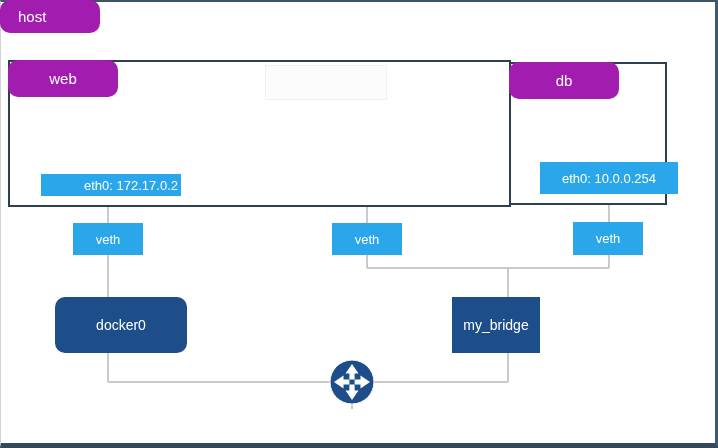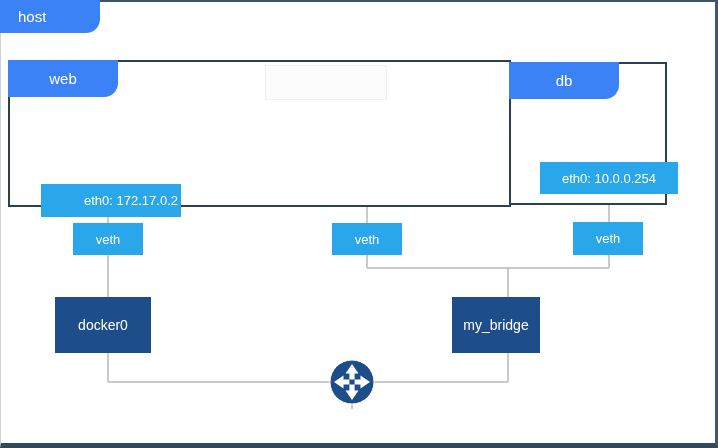--- a/index.html
+++ b/index.html
@@ -9,55 +9,56 @@
   }
   
   .host-border{
     position:absolute;inset:0;z-index:6;pointer-events:none;
     border-top:2px solid #3a5468;
     border-right:3px solid #3f5a70;
     border-bottom:5px solid #32495c;
     border-left:1px solid #ccd4da;
   }
   .tab{
-    position:absolute;background:#3b82f6;color:#ffffff;
+    position:absolute;background:#a21caf;color:#ffffff;
     border-bottom-right-radius:14px;
     display:flex;align-items:center;box-sizing:border-box;
     z-index:3;
+    border-radius:10px;
   }
   .host-tab{left:0;top:0;width:100px;height:33px;padding-left:18px;font-size:15px;z-index:7;}
   .container-box{
     position:absolute;background:#ffffff;border:2px solid #2b4050;
     box-sizing:border-box;z-index:1;
   }
   .web-box{left:8px;top:60px;width:503px;height:147px;}
   .db-box{left:509px;top:62px;width:158px;height:143px;}
   .container-tab{left:-2px;top:-2px;width:110px;height:37px;justify-content:center;font-size:15px;}
   .ghost-box{
     position:absolute;left:265px;top:65px;width:120px;height:33px;
     background:#fcfcfc;border:1px solid #f1f1f1;z-index:2;
   }
   .ipbox{
     position:absolute;background:#2aa6ea;color:#ffffff;
     display:flex;align-items:center;justify-content:center;
     font-size:13px;box-sizing:border-box;z-index:2;
   }
-  .eth-web0{left:41px;top:184px;width:140px;height:33px;padding-left:40px;}
+  .eth-web0{left:41px;top:174px;width:140px;height:22px;padding-left:40px;}
   .eth-web1{left:297px;top:170px;width:140px;height:33px;}
   .eth-db{left:540px;top:162px;width:138px;height:32px;}
   .veth-left{left:73px;top:223px;width:70px;height:32px;}
   .veth-mid{left:332px;top:223px;width:70px;height:32px;}
   .veth-right{left:573px;top:222px;width:70px;height:33px;}
   .eth-host{left:280px;top:409px;width:138px;height:31px;}
   .bridge{
     position:absolute;background:#1d4e89;color:#ffffff;
     display:flex;align-items:center;justify-content:center;
     font-size:14px;box-sizing:border-box;z-index:2;
   }
-  .docker0{left:55px;top:297px;width:96px;height:56px;}
+  .docker0{left:55px;top:297px;width:132px;height:56px;border-radius:10px;}
   .my-bridge{left:452px;top:297px;width:88px;height:56px;}
   .wires{position:absolute;left:0;top:0;z-index:0;}
   .router{position:absolute;left:329px;top:359px;width:46px;height:46px;z-index:4;}
 </style>
 </head>
 <body>
 
 <div class="stage">
 
   <svg class="wires" width="718" height="448" viewBox="0 0 718 448">

